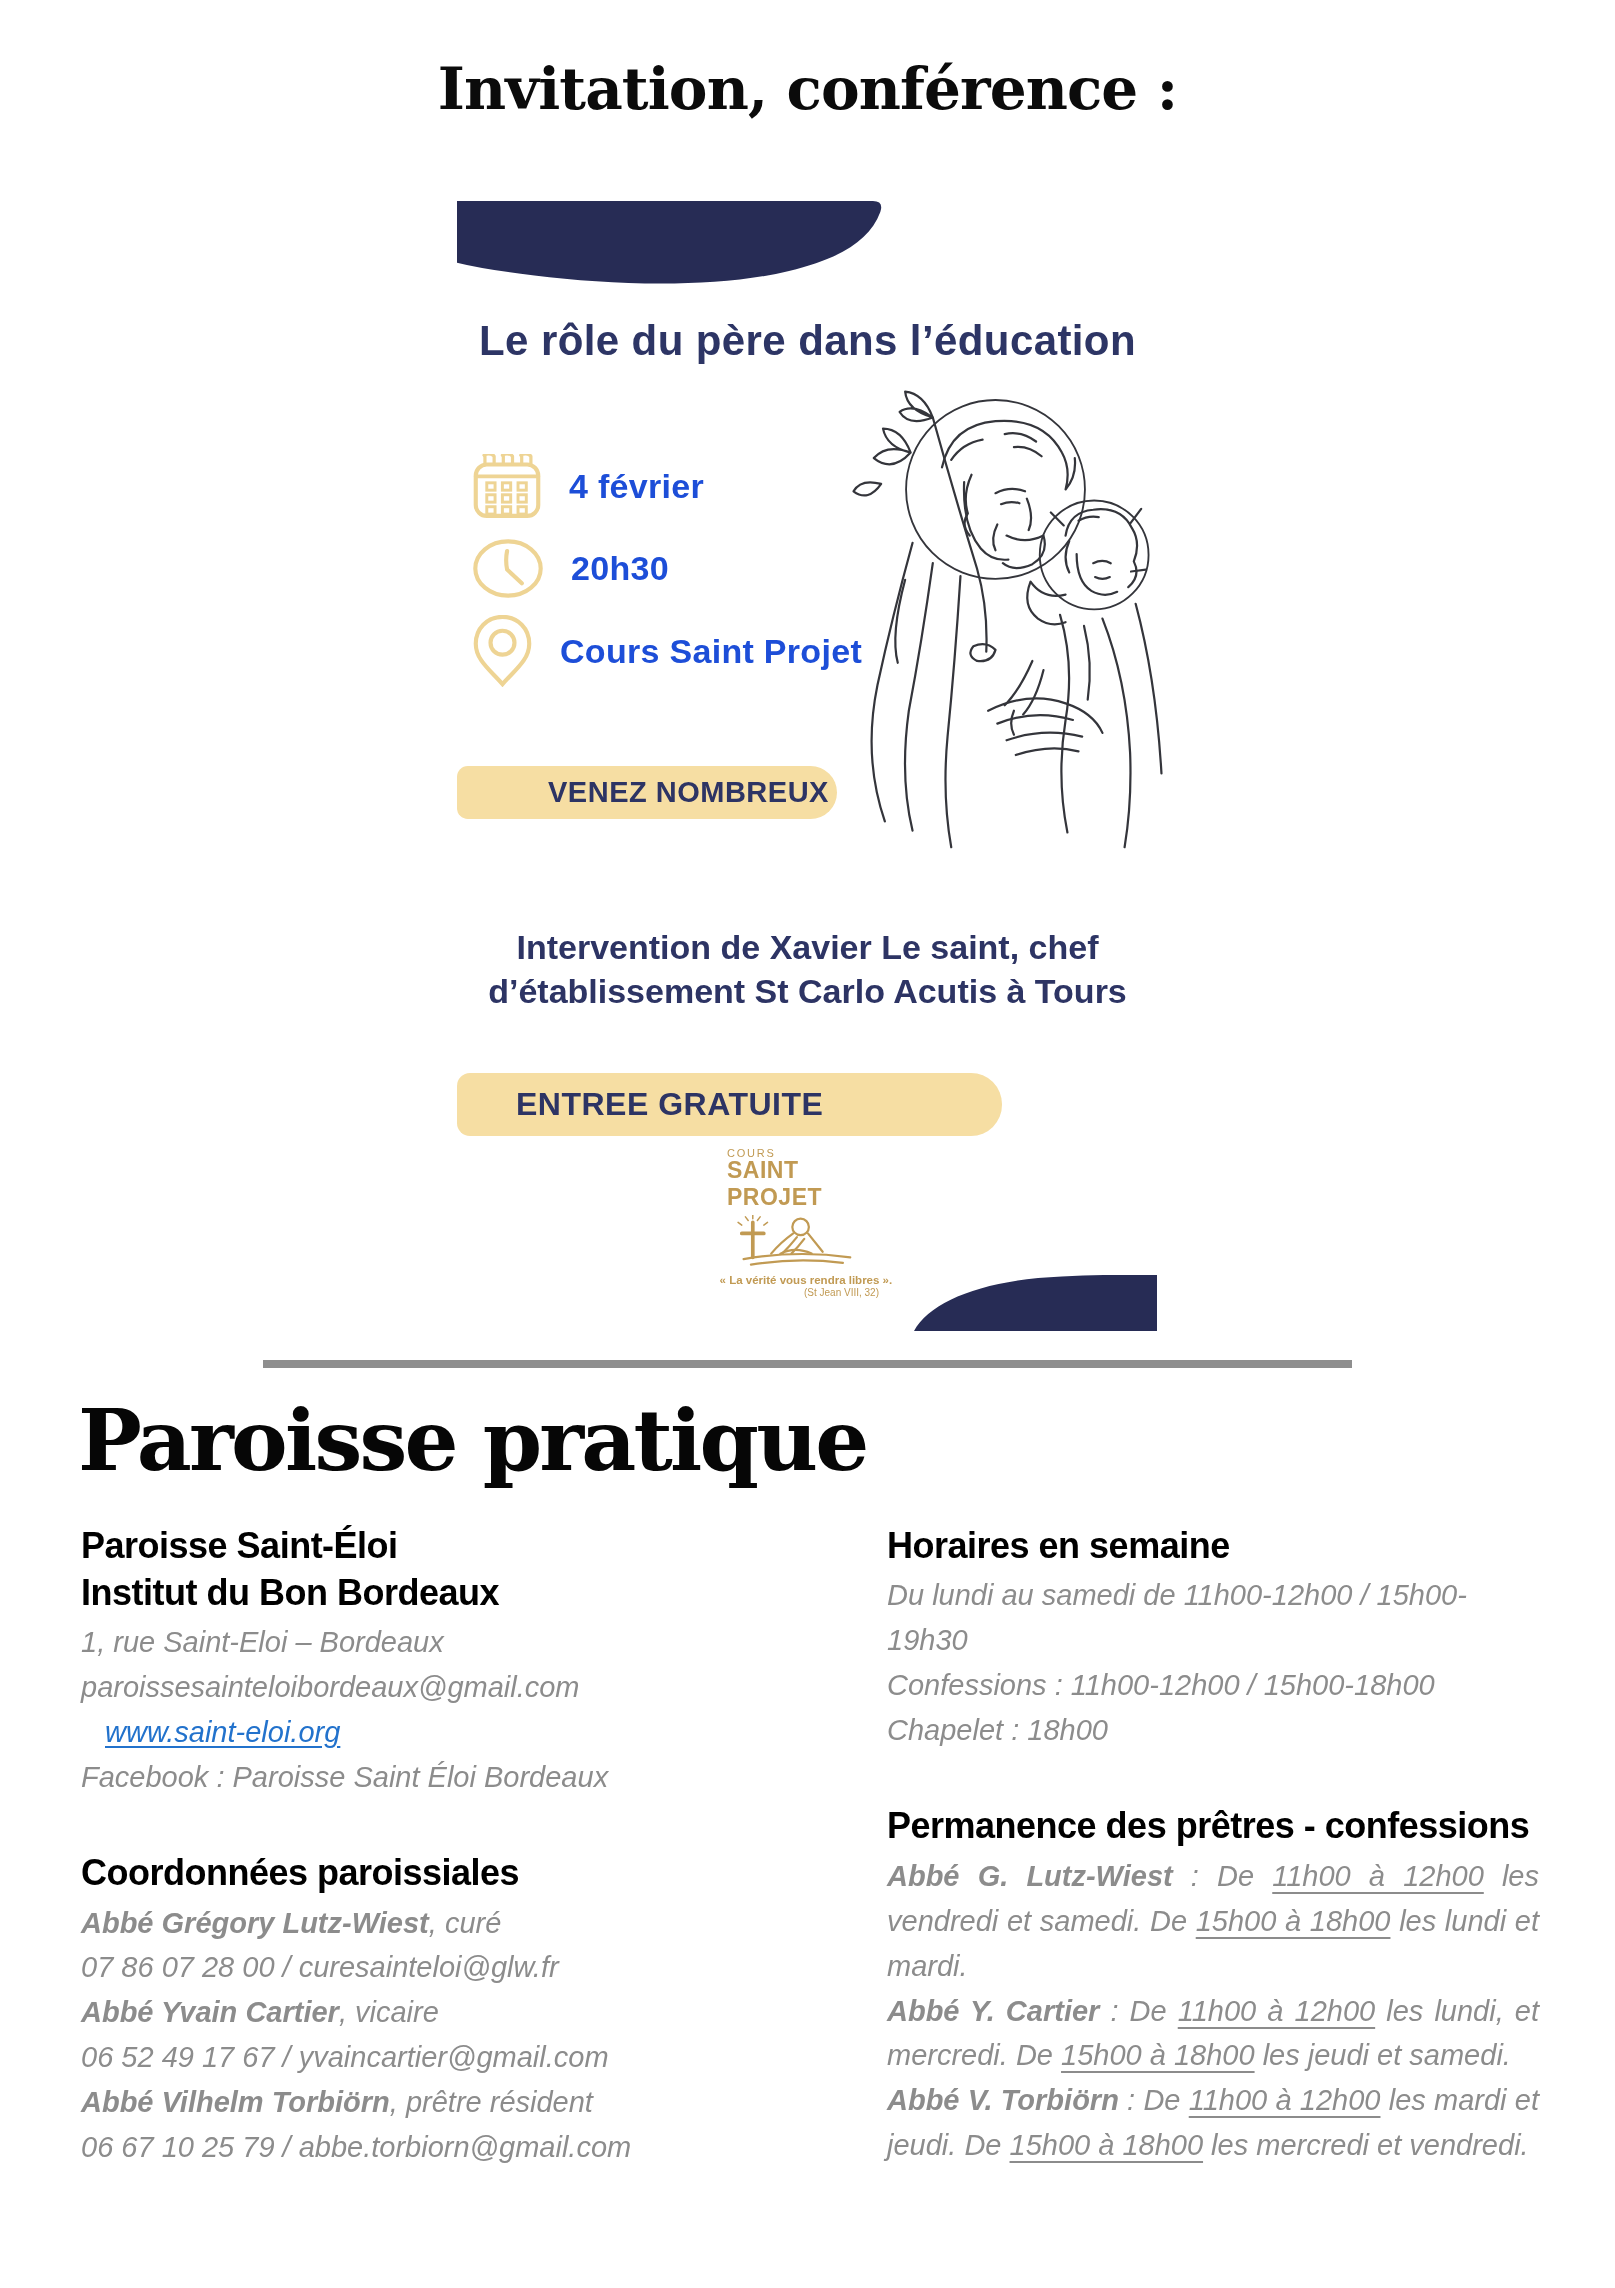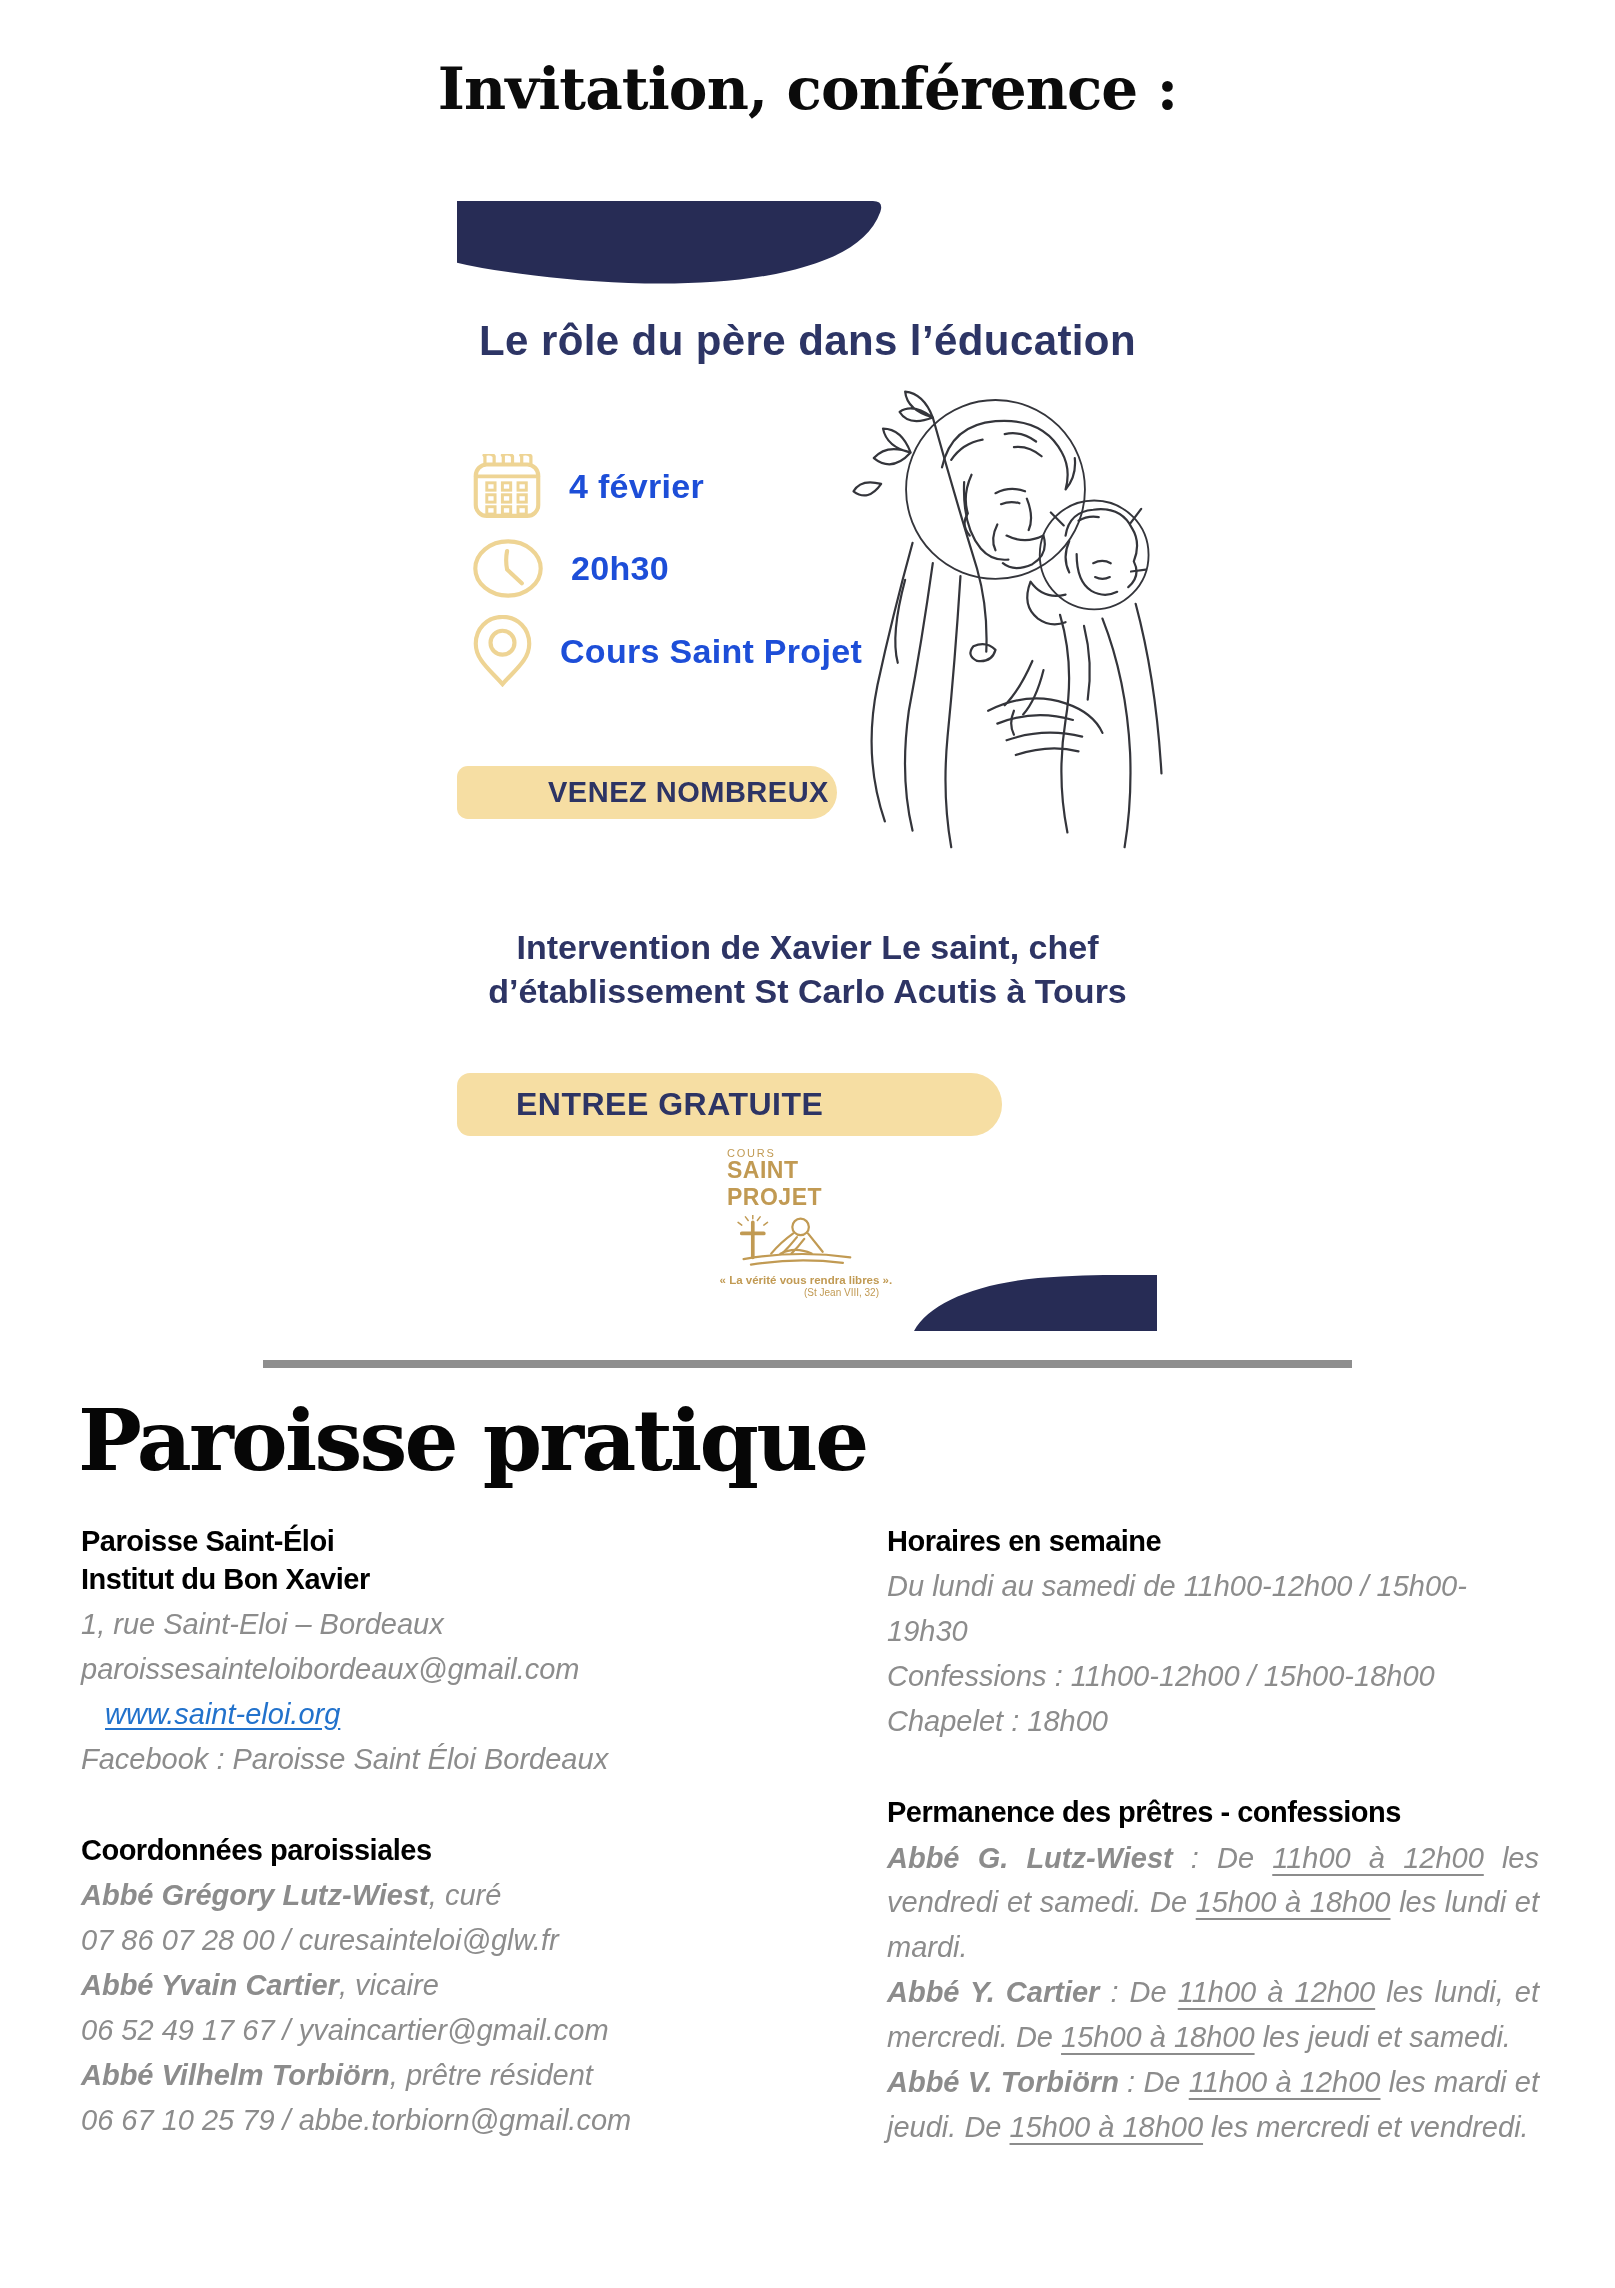--- a/index.html
+++ b/index.html
@@ -59,21 +59,21 @@
   .section-title {
     position:absolute; left:78px; top:1390px;
     font-family:"DejaVu Serif", serif; font-weight:bold; font-size:85px;
     letter-spacing:-2.8px; color:#060606;
   }
   .columns {
     position:absolute; left:81px; top:1523px; width:1458px;
     display:grid; grid-template-columns:1fr 652px; column-gap:102px;
   }
   .col-heading {
-    font-weight:bold; font-size:29px; color:#000; line-height:1.3; letter-spacing:-0.5px;
+    font-weight:bold; font-size:36px; color:#000; line-height:1.3; letter-spacing:-0.5px;
   }
   .muted { font-style:italic; font-size:29px; color:#8c8c8c; line-height:1.55; }
   .muted-bold { font-weight:bold; }
   .link-line a, .link-line span.lnk {
     color:#2272cc; text-decoration:underline; text-underline-offset:3.7px; cursor:pointer;margin-left:24px;
   }
   .block-gap { margin-top:50px; }
   .sub-gap { margin-top:3.7px; }
   .para-justify { text-align:justify; }
   .seg-bold { font-weight:bold; }
@@ -217,21 +217,21 @@
   </svg>
 
   <div class="divider"></div>
 
   <h2 class="section-title">Paroisse pratique</h2>
 
   <div class="columns">
 
     <div>
       <div class="col-heading">Paroisse Saint-Éloi</div>
-      <div class="col-heading">Institut du Bon Xavier</div>
+      <div class="col-heading">Institut du Bon Bordeaux</div>
       <div class="muted sub-gap">1, rue Saint-Eloi – Bordeaux</div>
       <div class="muted">paroissesainteloibordeaux@gmail.com</div>
       <div class="muted link-line"><span class="lnk">www.saint-eloi.org</span></div>
       <div class="muted">Facebook : Paroisse Saint Éloi Bordeaux</div>
 
       <div class="col-heading block-gap">Coordonnées paroissiales</div>
       <div class="muted sub-gap">
         <span class="muted-bold">Abbé Grégory Lutz-Wiest</span><span>, curé</span>
       </div>
       <div class="muted">07 86 07 28 00 / curesainteloi@glw.fr</div>

